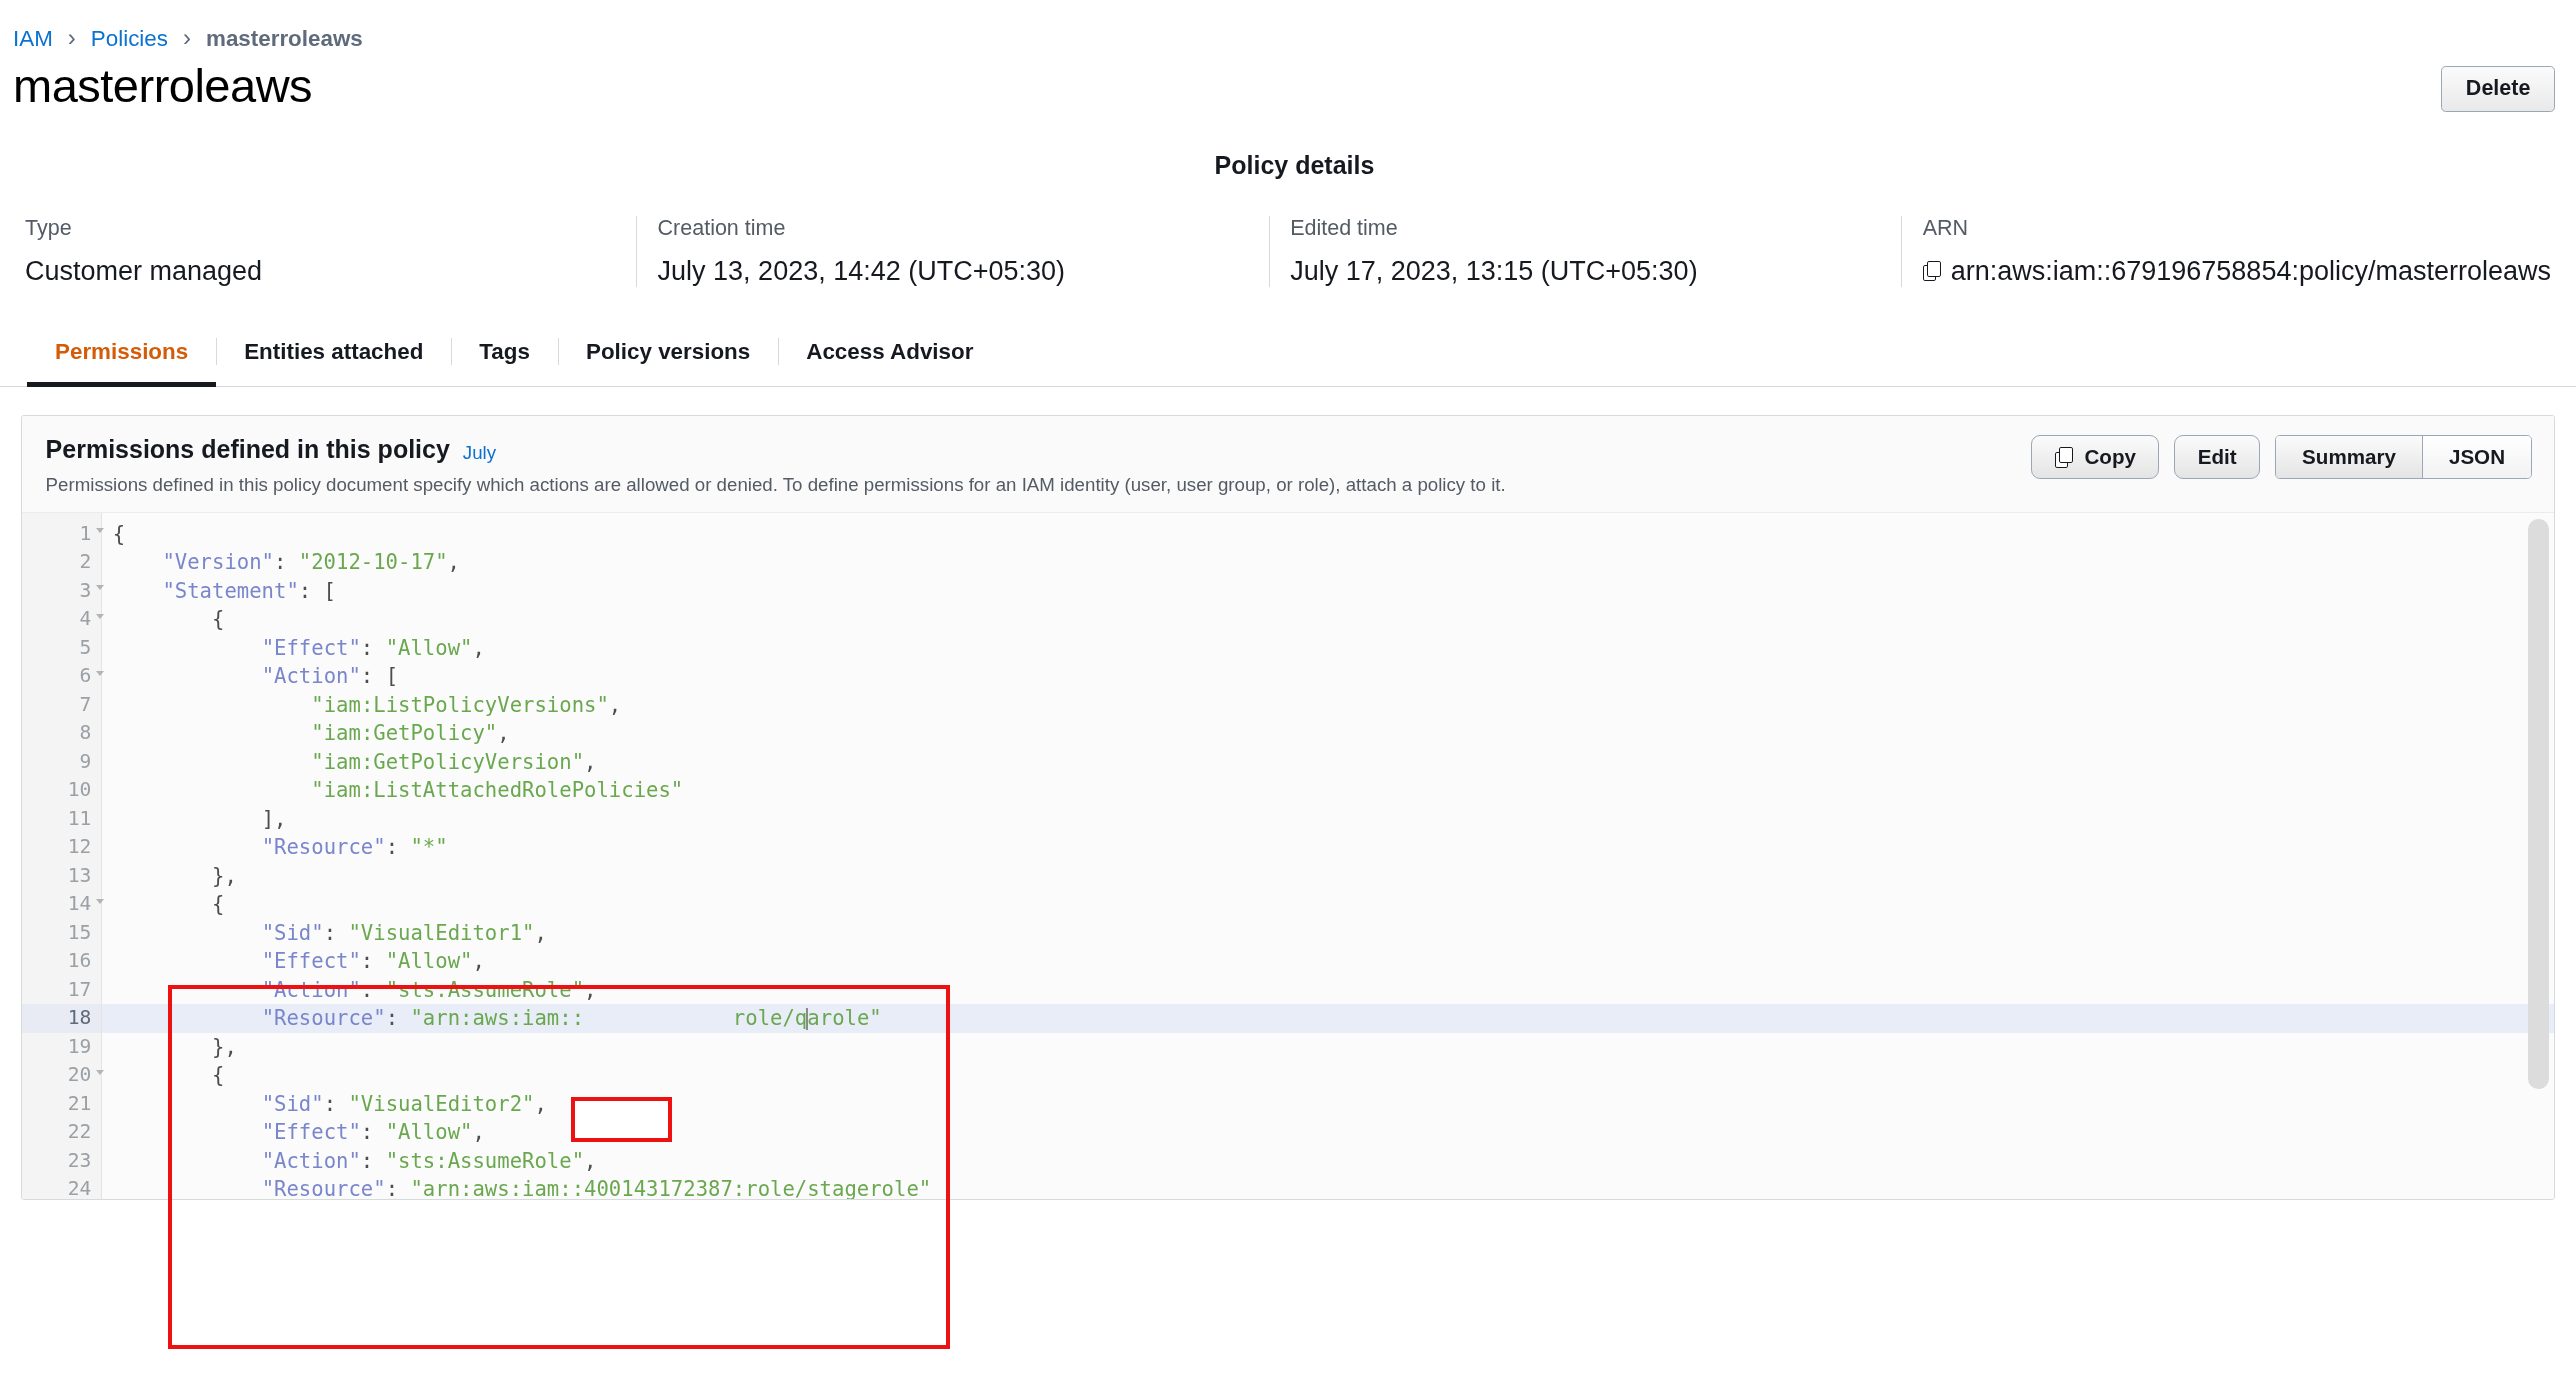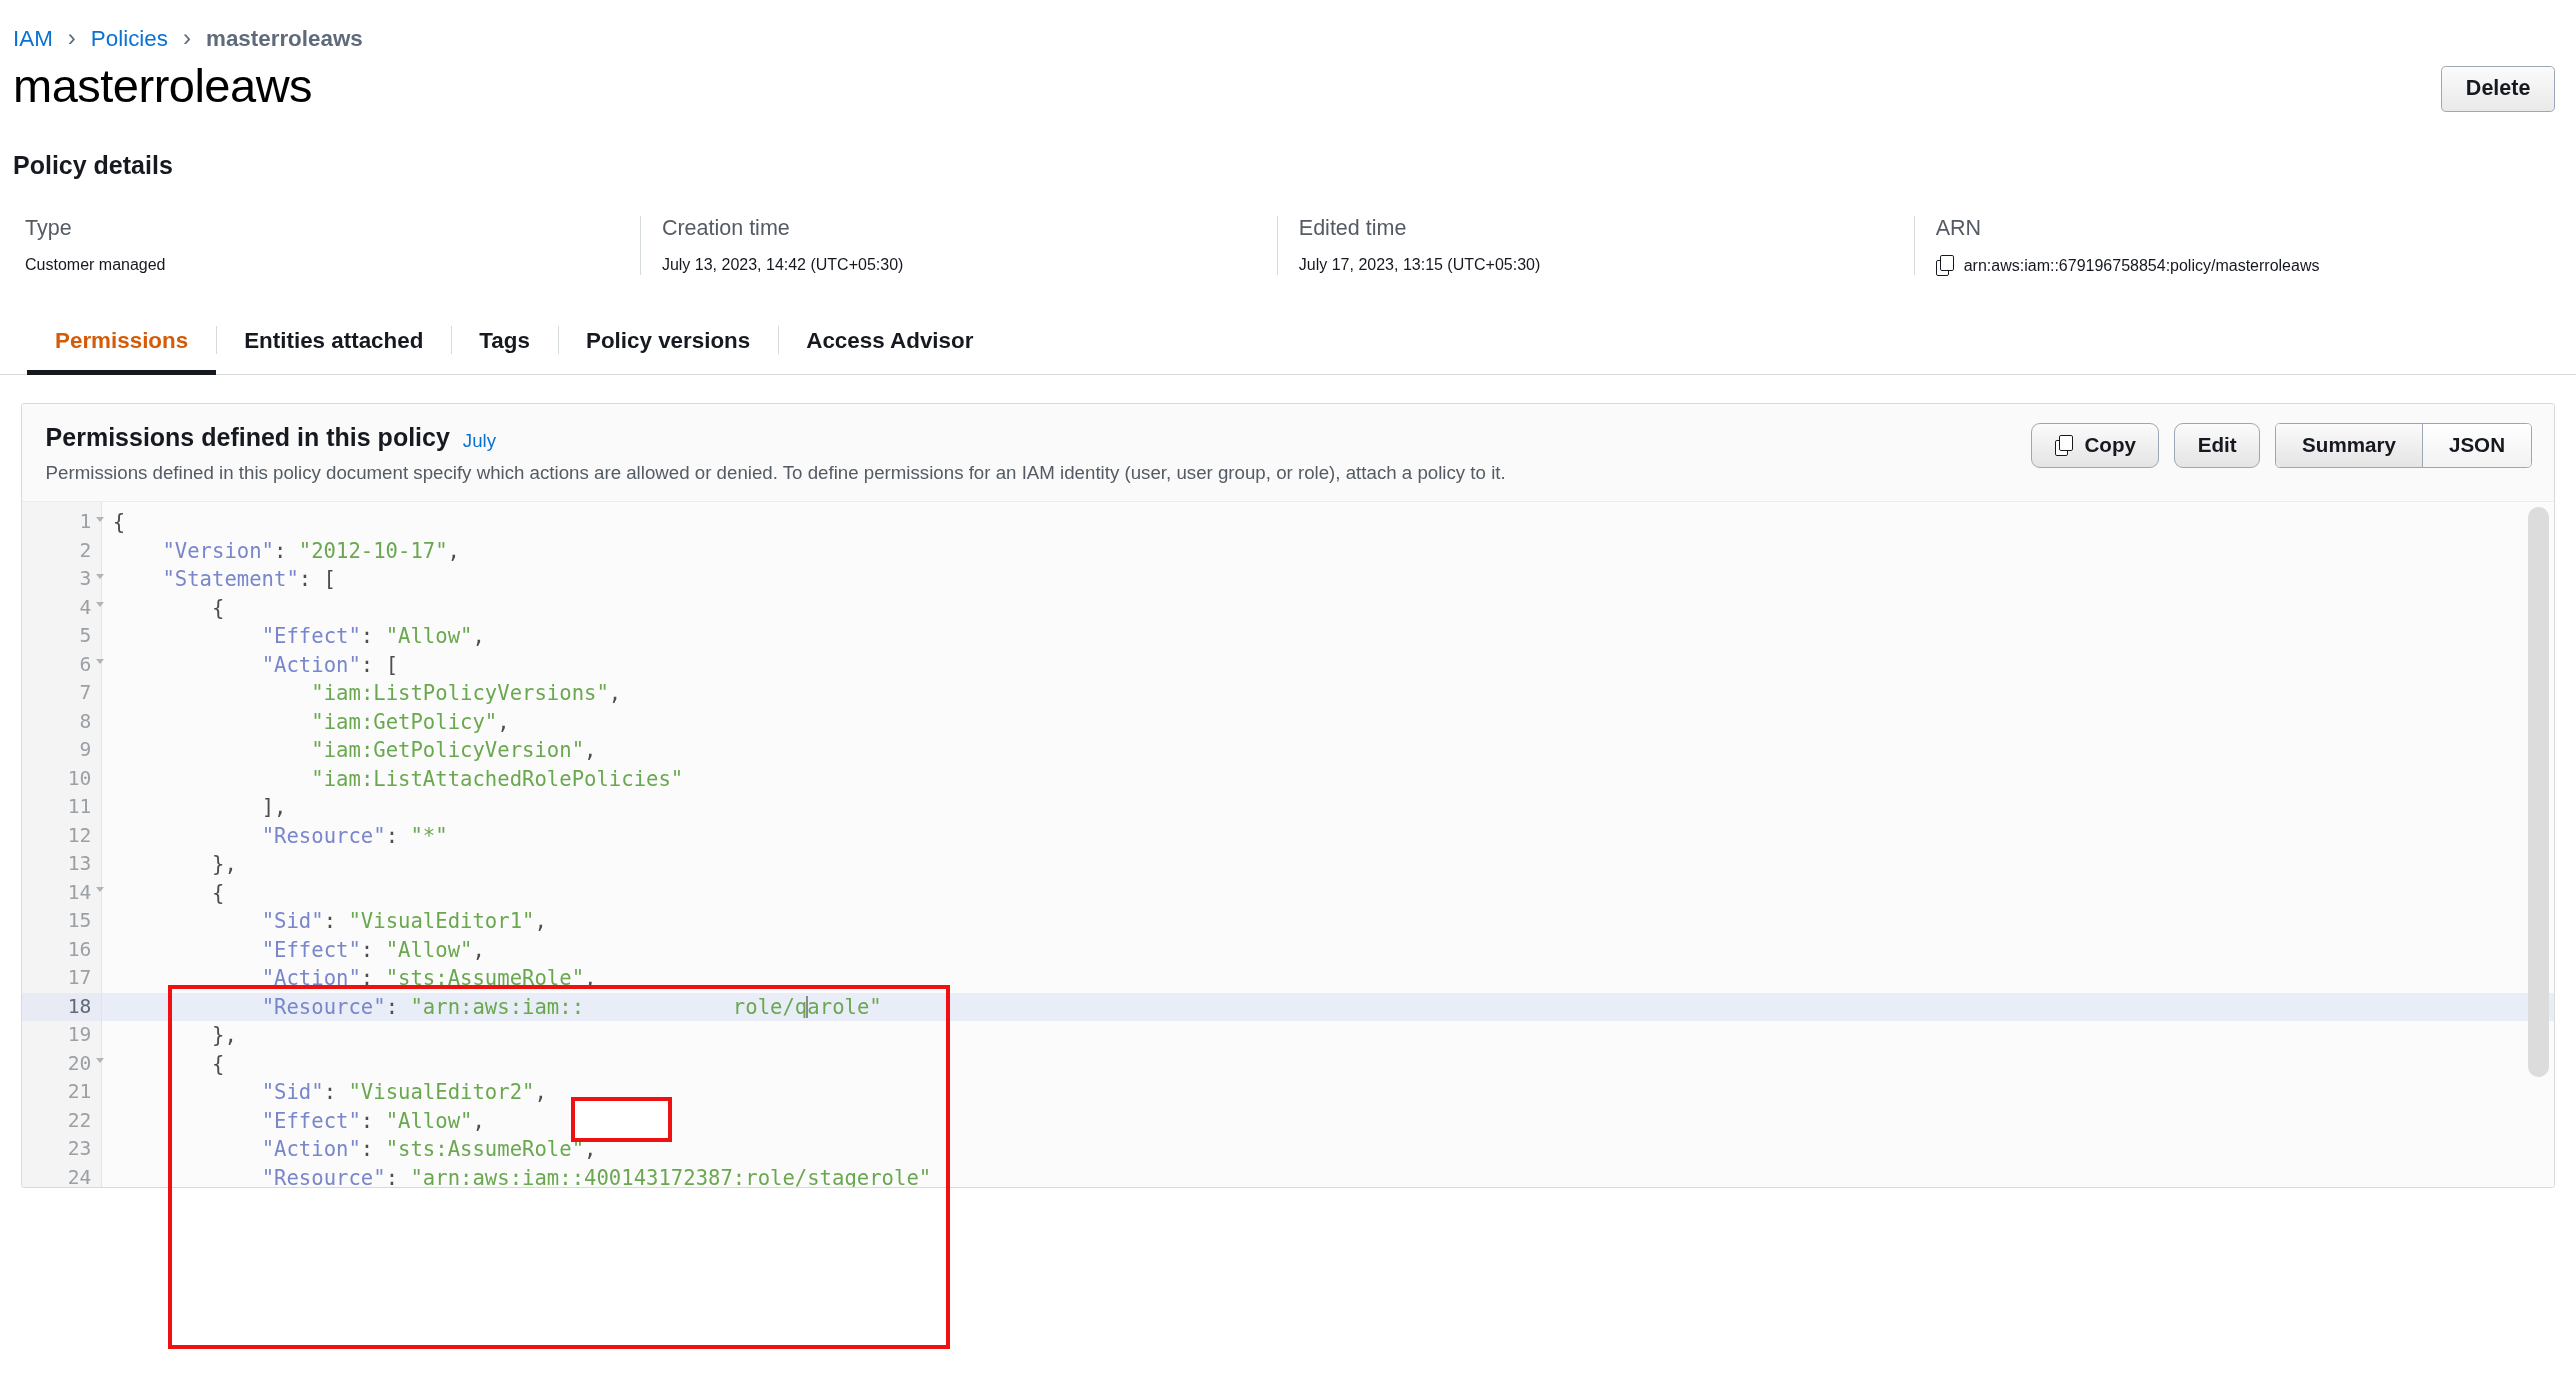--- a/index.html
+++ b/index.html
@@ -57,20 +57,21 @@
     line-height: 1.1;
   }
   .btn.delete { margin-top: 5.6px; }
 
   
   .section-h2 {
     font-size: 25px;
     font-weight: bold;
     color: #16191f;
     margin: 39px 0 0 13px;
+    text-align: center;
   }
 
   .details-grid {
     display: flex;
     margin: 36px 0 0 0;
     padding: 0 25px;
   }
   .detail-col {
     flex: 1 1 0;
     padding-left: 0;
@@ -78,21 +79,21 @@
     min-height: 58px;
   }
   .detail-col + .detail-col { border-left: 0.9px solid #d5dbdb; padding-left: 20.6px; }
   .detail-label {
     font-size: 21.5px;
     color: #545b64;
     margin-bottom: 13px;
     line-height: 1.2;
   }
   .detail-value {
-    font-size: 16px;
+    font-size: 27px;
     color: #16191f;
     line-height: 1.2;
     display: flex; align-items: center; gap: 9.3px;
   }
 
   
   .copy-ico { display:inline-block; width:18.7px; height:20.6px; position:relative; flex:0 0 auto;}
   .copy-ico::before, .copy-ico::after {
     content:""; position:absolute; border:1.9px solid #16191f; border-radius:1.9px;
   }

